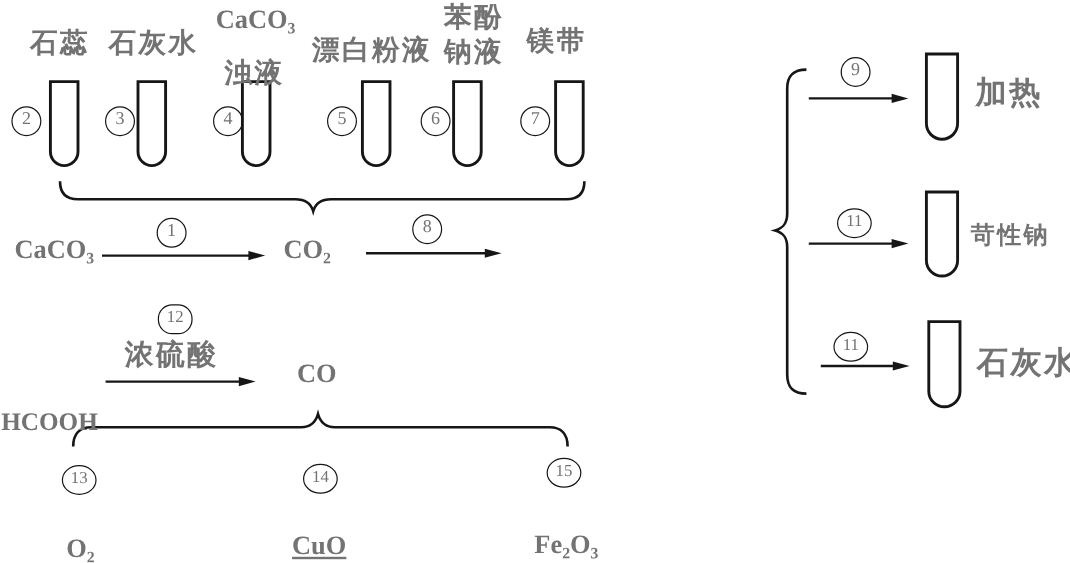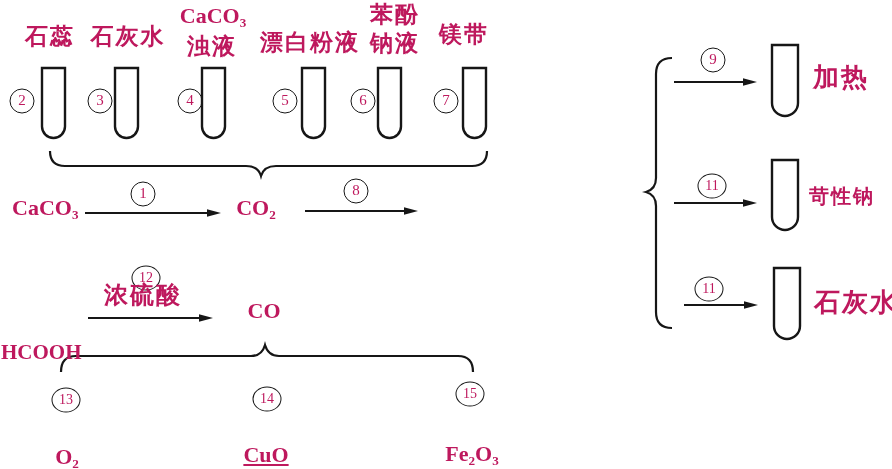--- a/index.html
+++ b/index.html
@@ -1,17 +1,17 @@
 <!DOCTYPE html>
 <html><head>
 <meta charset="utf-8">
 <style>
   html,body{margin:0;padding:0;}
   body{width:892px;height:469px;background:#fff;overflow:hidden;}
-  #canvas{position:relative;width:892px;height:409px;font-family:"Liberation Serif","DejaVu Serif",serif;color:#be185d;}
+  #canvas{position:relative;width:892px;height:409px;font-family:"Liberation Serif","DejaVu Serif",serif;color:#737373;}
   .lbl{position:absolute;white-space:nowrap;}
   .ctr{transform:translate(-50%,-50%);}
   .vctr{transform:translateY(-50%);text-align:center;}
   .cjk{font-size:23px;letter-spacing:2px;font-weight:700;}
   .formula{font-size:22px;font-weight:600;}
   .circ{position:absolute;box-sizing:border-box;width:25px;height:25px;border:1.7px solid #161616;border-radius:50%;text-align:center;line-height:21px;font-size:15px;transform:translate(-50%,-50%);}
   .circ.dd{width:29px;font-size:14px;}
   svg.overlay{position:absolute;left:0;top:0;}
 </style>
 </head>
@@ -52,39 +52,39 @@
       <polygon points="213,318 199,314.2 199,321.8"></polygon>
       <polygon points="757,82 743,78.2 743,85.8"></polygon>
       <polygon points="757,203 743,199.2 743,206.8"></polygon>
       <polygon points="758,305 744,301.2 744,308.8"></polygon>
     </g>
   </svg>
 
   <div class="lbl cjk ctr" style="left:50px;top:36px;">石蕊</div>
   <div class="lbl cjk ctr" style="left:128px;top:36px;">石灰水</div>
   <div class="lbl formula ctr" style="left:213px;top:16px;">CaCO₃</div>
-  <div class="lbl cjk ctr" style="left:212px;top:46px;">浊液</div>
+  <div class="lbl cjk ctr" style="left:212px;top:61px;">浊液</div>
   <div class="lbl cjk ctr" style="left:310px;top:42px;">漂白粉液</div>
   <div class="lbl cjk ctr" style="left:395px;top:14px;">苯酚</div>
   <div class="lbl cjk ctr" style="left:395px;top:43px;">钠液</div>
   <div class="lbl cjk ctr" style="left:464px;top:34px;">镁带</div>
 
   <span class="circ" style="left:22px;top:101px;">2</span>
   <span class="circ" style="left:100px;top:101px;">3</span>
   <span class="circ" style="left:190px;top:101px;">4</span>
   <span class="circ" style="left:285px;top:101px;">5</span>
   <span class="circ" style="left:363px;top:101px;">6</span>
   <span class="circ" style="left:446px;top:101px;">7</span>
 
   <div class="lbl formula vctr" style="left:12px;top:208px;">CaCO₃</div>
   <span class="circ" style="left:143px;top:194px;">1</span>
   <div class="lbl formula ctr" style="left:256px;top:208px;">CO₂</div>
   <span class="circ" style="left:356px;top:191px;">8</span>
 
-  <span class="circ dd" style="left:146px;top:278px;">12</span>
+  <span class="circ dd" style="left:146px;top:266px;border-radius:12px;">12</span>
   <div class="lbl cjk ctr" style="left:143px;top:295px;font-size:24px;">浓硫酸</div>
   <div class="lbl formula vctr" style="left:1px;top:312px;font-size:21px;margin-top:40px;">HCOOH</div>
   <div class="lbl formula ctr" style="left:264px;top:311px;">CO</div>
 
   <span class="circ dd" style="left:66px;top:400px;">13</span>
   <span class="circ dd" style="left:267px;top:399px;">14</span>
   <span class="circ dd" style="left:470px;top:394px;">15</span>
   <div class="lbl formula ctr" style="left:67px;top:457px;">O₂</div>
   <div class="lbl formula ctr" style="left:266px;top:455px;text-decoration:underline;">CuO</div>
   <div class="lbl formula ctr" style="left:472px;top:454px;text-align:right;">Fe₂O₃</div>

